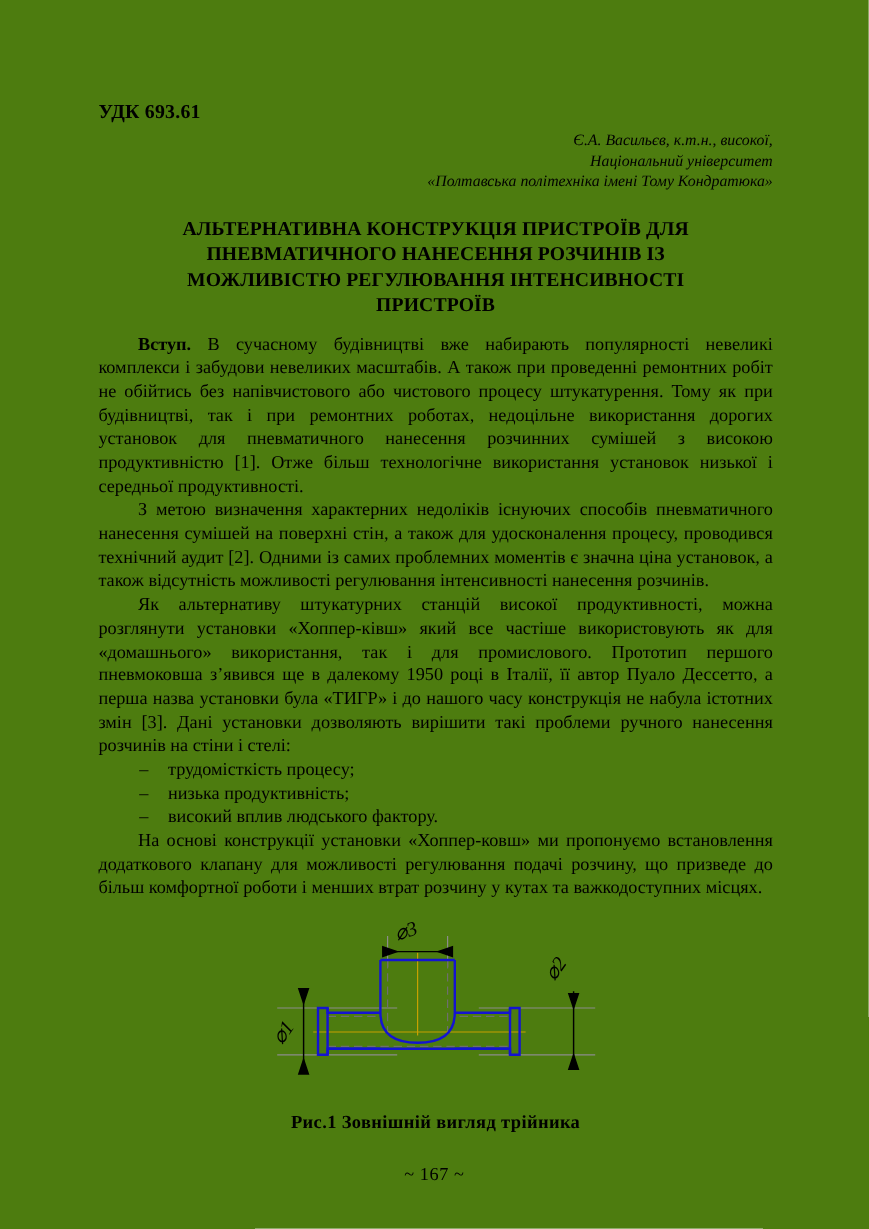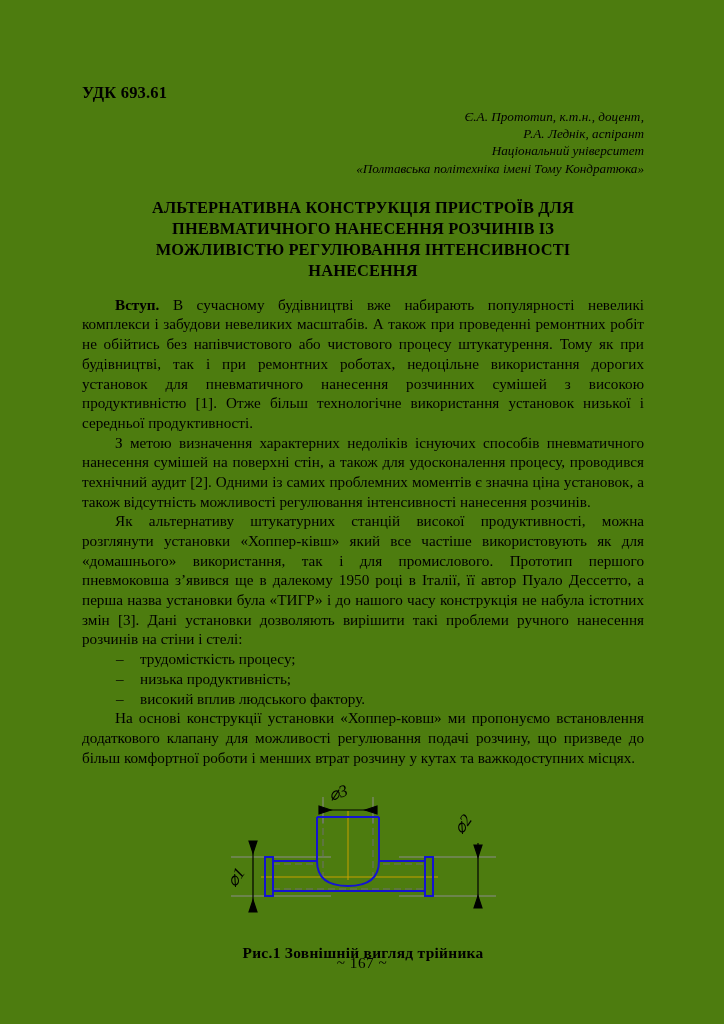--- a/index.html
+++ b/index.html
@@ -102,46 +102,45 @@
     font-weight: bold;
     font-size: 15.4px;
     letter-spacing: 0.3px;
   }
 
   
   .page-number {
     position: absolute;
     left: 0;
     right: 0;
-    bottom: 52px;
+    bottom: 36px;
     text-align: center;
     font-size: 15.2px;
     letter-spacing: 0.5px;
   }
 </style>
 </head>
 <body>
 
 <div class="page">
   <div class="content">
 
     <div class="udk">УДК 693.61</div>
 
     <div class="authors">
-      <div>Є.А. Прототип, к.т.н., доцент,</div>
-      <div>Р.А. Леднік, аспірант</div>
+      <div>Є.А. Васильєв, к.т.н., високої,</div>
       <div>Національний університет</div>
       <div>«Полтавська політехніка імені Тому Кондратюка»</div>
     </div>
 
     <h1 class="doc-title" style="margin-bottom:4px;">
       <span class="tline">АЛЬТЕРНАТИВНА КОНСТРУКЦІЯ ПРИСТРОЇВ ДЛЯ</span>
       <span class="tline">ПНЕВМАТИЧНОГО НАНЕСЕННЯ РОЗЧИНІВ ІЗ</span>
       <span class="tline">МОЖЛИВІСТЮ РЕГУЛЮВАННЯ ІНТЕНСИВНОСТІ</span>
-      <span class="tline">НАНЕСЕННЯ</span>
+      <span class="tline">ПРИСТРОЇВ</span>
     </h1>
 
     <div class="body-text">
 
       <p><span class="lead">Вступ.</span><span> В сучасному будівництві вже набирають популярності невеликі комплекси і забудови невеликих масштабів. А також при проведенні ремонтних робіт не обійтись без напівчистового або чистового процесу штукатурення. Тому як при будівництві, так і при ремонтних роботах, недоцільне використання дорогих установок для пневматичного нанесення розчинних сумішей з високою продуктивністю [1]. Отже більш технологічне використання установок низької і середньої продуктивності.</span></p>
 
       <p>З метою визначення характерних недоліків існуючих способів пневматичного нанесення сумішей на поверхні стін, а також для удосконалення процесу, проводився технічний аудит [2]. Одними із самих проблемних моментів є значна ціна установок, а також відсутність можливості регулювання інтенсивності нанесення розчинів.</p>
 
       <p>Як альтернативу штукатурних станцій високої продуктивності, можна розглянути установки «Хоппер-ківш» який все частіше використовують як для «домашнього» використання, так і для промислового. Прототип першого пневмоковша з’явився ще в далекому 1950 році в Італії, її автор Пуало Дессетто, а перша назва установки була «ТИГР» і до нашого часу конструкція не набула істотних змін [3]. Дані установки дозволяють вирішити такі проблеми ручного нанесення розчинів на стіни і стелі:</p>
 

